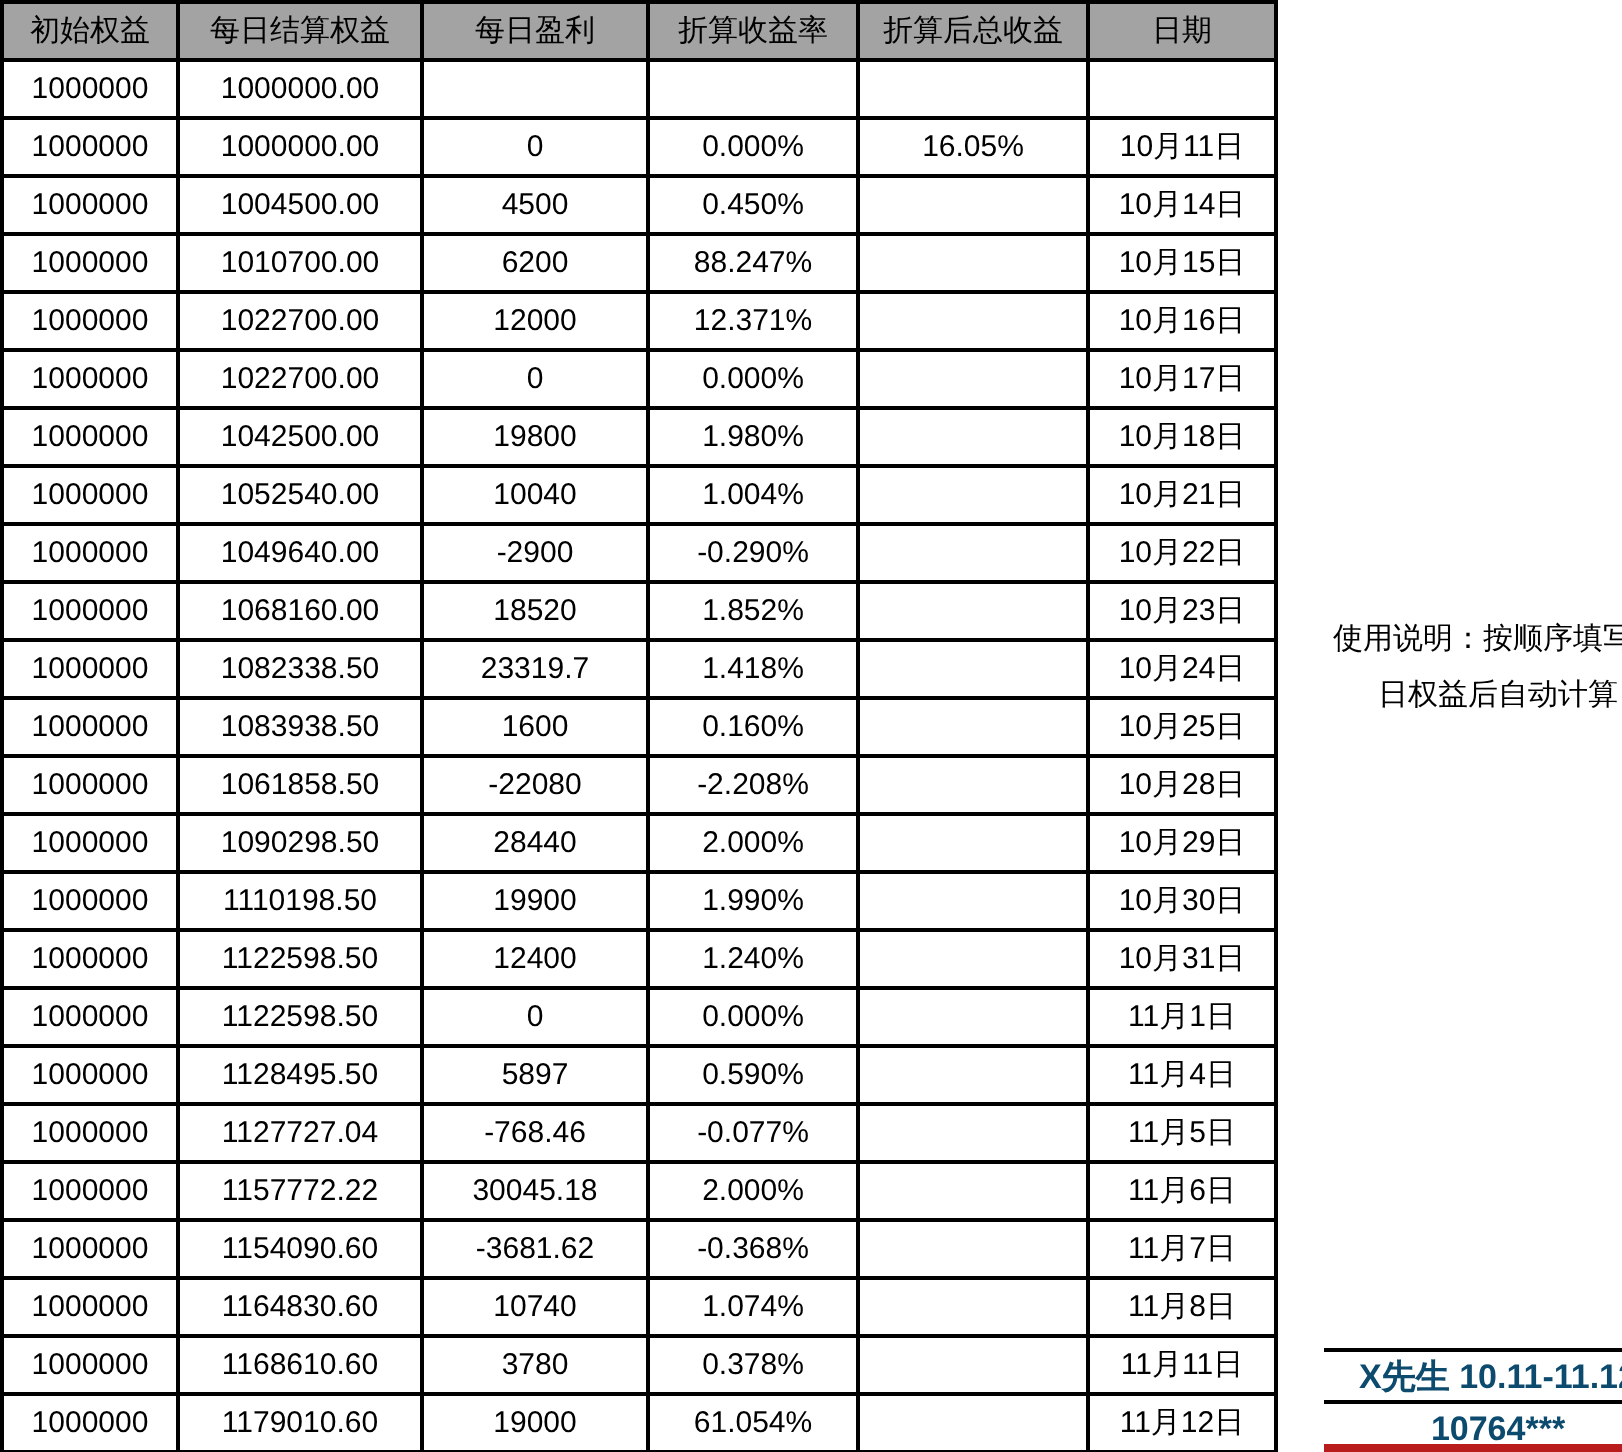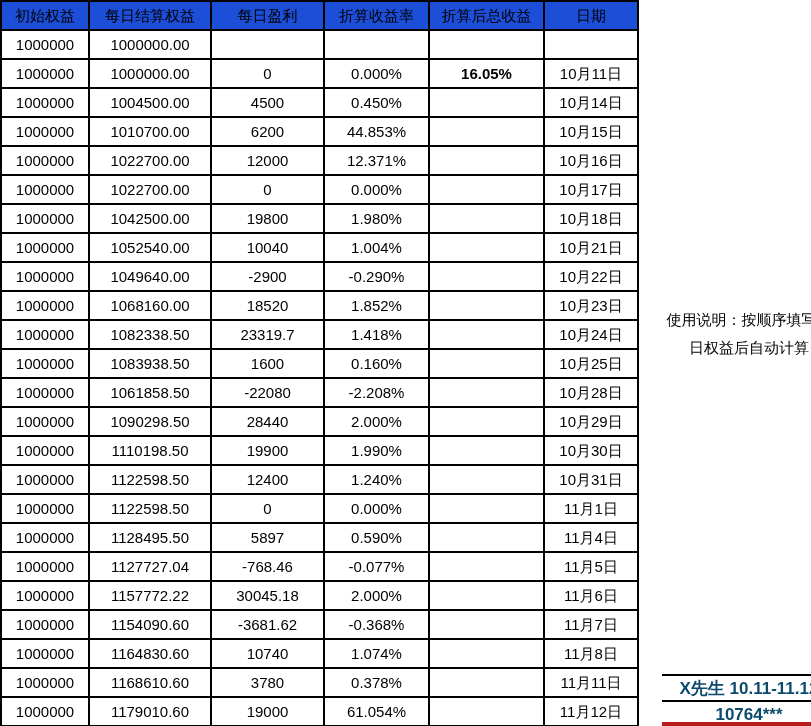--- a/index.html
+++ b/index.html
@@ -21,26 +21,26 @@
     vertical-align:middle;
     font-size:15px;
     height:27px;
     line-height:27px;
     padding:0;
     white-space:nowrap;
     overflow:hidden;
     color:#000000;
   }
   table.grid th {
-    background:#1d4ed8;
+    background:#a3a3a3;
     font-weight:normal;
   }
   td.big-red {
     color:#ff0000;
-    font-weight:bold;
+    font-weight:normal;
     font-size:20px;
   }
   .side-panel {
     position:absolute;
     left:662px; top:0;
     width:174px; height:726px;
     background:#ffffff;
   }
   .instructions {
     position:absolute;
@@ -115,21 +115,21 @@
           <td>1004500.00</td>
           <td>4500</td>
           <td>0.450%</td>
           <td></td>
           <td>10月14日</td>
         </tr>
         <tr>
           <td>1000000</td>
           <td>1010700.00</td>
           <td>6200</td>
-          <td>44.853%</td>
+          <td>88.247%</td>
           <td></td>
           <td>10月15日</td>
         </tr>
         <tr>
           <td>1000000</td>
           <td>1022700.00</td>
           <td>12000</td>
           <td>12.371%</td>
           <td></td>
           <td>10月16日</td>

